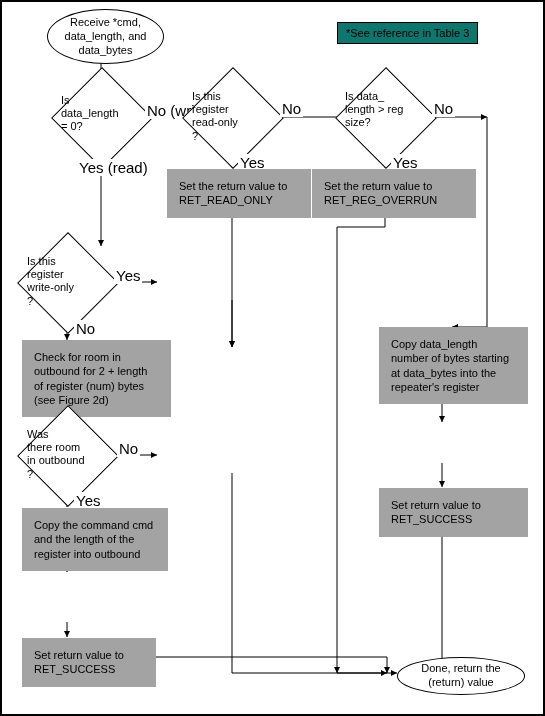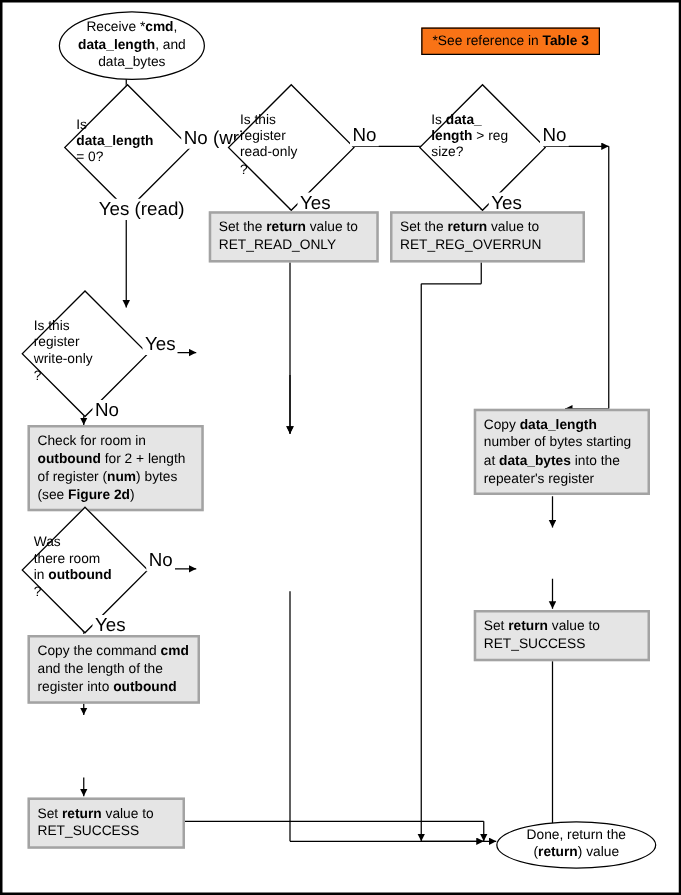--- a/index.html
+++ b/index.html
@@ -1,26 +1,26 @@
 <!DOCTYPE html>
 <html><head>
 <meta charset="utf-8">
 <style>
 body{margin:0;padding:0;font-family:Arial,sans-serif;font-size:11px;background:#fff}
 .canvas{position:relative;width:545px;height:716px;border:2px solid #000;box-sizing:border-box}
-.box{position:absolute;border:2px solid #a3a3a3;background:#e5e5e5;padding:4px 6px;text-align:left;line-height:1.3}
-.note{position:absolute;border:1px solid #000;padding:4px 8px;background:#f97316}
+.box{position:absolute;border:6px solid #a3a3a3;background:#a3a3a3;padding:4px 6px;text-align:left;line-height:1.3}
+.note{position:absolute;border:1px solid #000;padding:4px 8px;background:#0f766e}
 .terminal{position:absolute;border:1px solid #000;border-radius:50%;background:#fff;text-align:center;padding:6px 10px;line-height:1.25}
 .diamond{position:absolute;width:70px;height:70px;transform:rotate(45deg);border:1px solid #000;background:#fff}
 .dlabel{position:absolute;text-align:left;line-height:1.2;width:80px}
 .edge-label{position:absolute;font-size:15px;background:#fff;padding:0 2px}
 svg{position:absolute;top:0;left:0;width:541px;height:712px;pointer-events:none}
 line{stroke:#000;stroke-width:1}
 .arrow{marker-end:url(#ah)}
-b{font-weight:bold}
+b{font-weight:normal}
 </style>
 </head>
 <body>
 
 <div class="canvas">
 
 <svg>
 <defs>
         <marker id="ah" markerWidth="8" markerHeight="8" refX="6" refY="3" orient="auto">
           <path d="M0,0 L6,3 L0,6 Z" fill="#000"></path>

